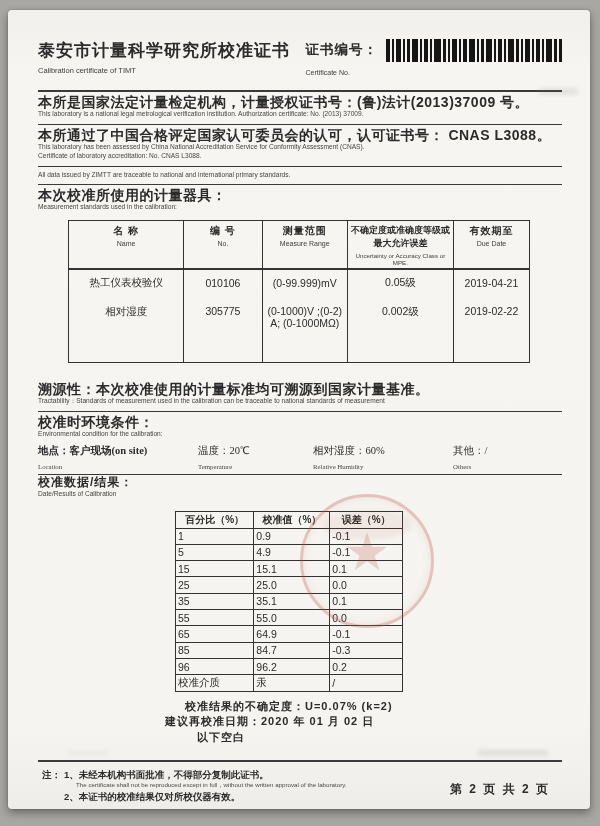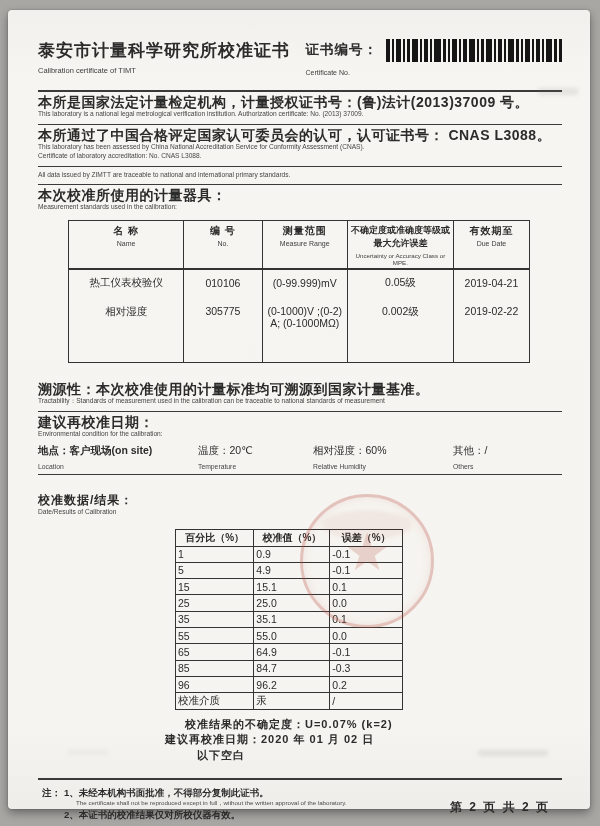--- a/index.html
+++ b/index.html
@@ -45,26 +45,26 @@
   .std-table td { border-left:1px solid #333; border-right:1px solid #333; padding:2px 3px; text-align:center; }
   .th-cn { font-size:10px; font-weight:bold; letter-spacing:1px; }
   .th-cn.small { font-size:9px; letter-spacing:0; }
   .th-en { font-size:7px; color:#3d3d3d; margin-top:2px; }
   .th-en.small { font-size:6.2px; }
   .std-table td { font-size:10.5px; }
   .std-table tr.r1 td { height:28px; }
   .std-table tr.r2 td { height:46px; vertical-align:top; padding-top:8px; }
   .std-table tr.spacer td { height:20px; }
 
-  .env-row { display:flex; margin-top:5px; }
+  .env-row { display:flex; margin-top:5px;font-family:Liberation Serif, serif; }
   .env-field .env-line1 { font-size:10.5px; }
   .env-field .lab-cn { font-weight:bold; }
   .env-field .env-en { font-size:6.8px; color:#454545; margin-top:5px; }
 
-  .results-head { margin-top:19px; }
+  .results-head { margin-top:1px; }
   .results-head .stmt-cn { font-size:12px; letter-spacing:1px; }
 
   .res-table { margin:13px 0 0 137px; width:228px; border:1.6px solid #333; table-layout:fixed; }
   .res-table th, .res-table td { border:1px solid #333; font-size:10.5px; height:16.3px; padding:0 2px; }
   .res-table th { font-weight:bold; font-size:10px; }
 
   .center-lines { margin-top:7px; }
   .uline { font-size:11px; font-weight:600; letter-spacing:1px; line-height:15.5px; }
 
   .foot-rule { margin-top:15px; border-top:2px solid #3a3a3a; }
@@ -226,21 +226,21 @@
       </tbody>
     </table>
 
     <div class="stmt" style="margin-top:20px">
       <div class="stmt-cn">溯源性：本次校准使用的计量标准均可溯源到国家计量基准。</div>
       <div class="stmt-en">Tractability：Standards of measurement used in the calibration can be traceable to national standards of measurement</div>
     </div>
     <div class="rule thin"></div>
 
     <div class="stmt">
-      <div class="stmt-cn">建议再校准日期：</div>
+      <div class="stmt-cn">校准时环境条件：</div>
       <div class="stmt-en">Environmental condition for the calibration:</div>
     </div>
     <div class="env-row">
       <div class="env-field" style="width:160px">
         <div class="env-line1"><span class="lab-cn">地点：</span><span class="lab-cn">客户现场(on site)</span></div>
         <div class="env-en">Location</div>
       </div>
       <div class="env-field" style="width:115px">
         <div class="env-line1"><span>温度：</span><span>20℃</span></div>
         <div class="env-en">Temperature</div>

